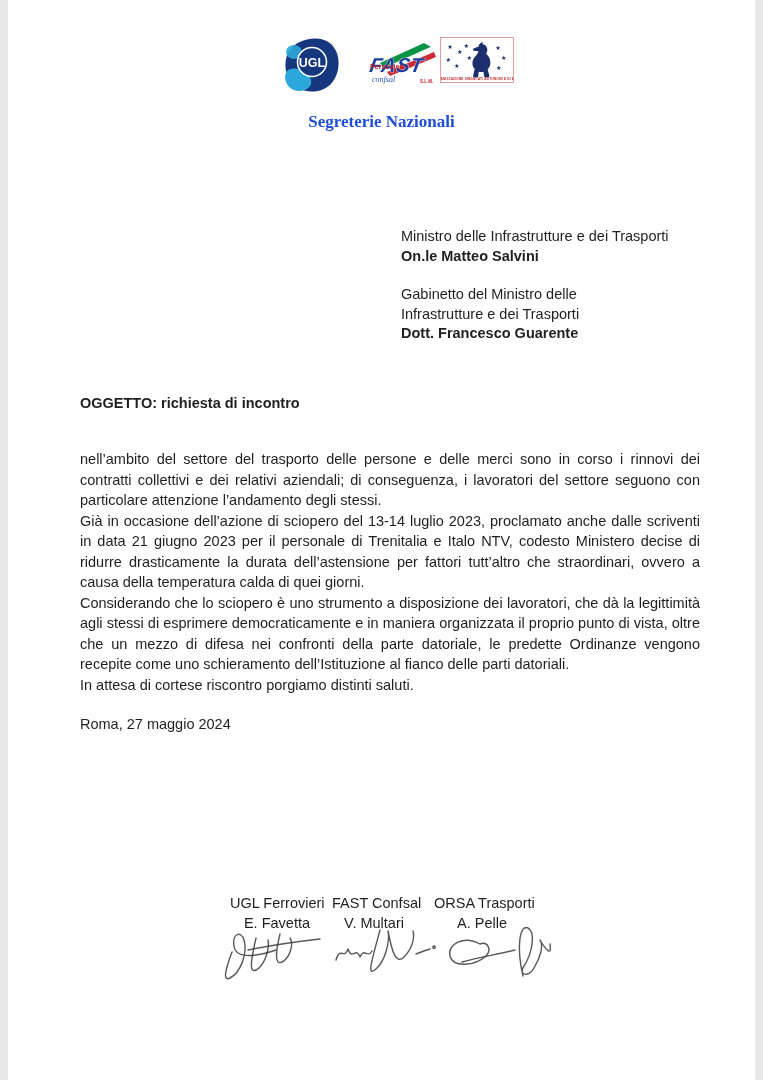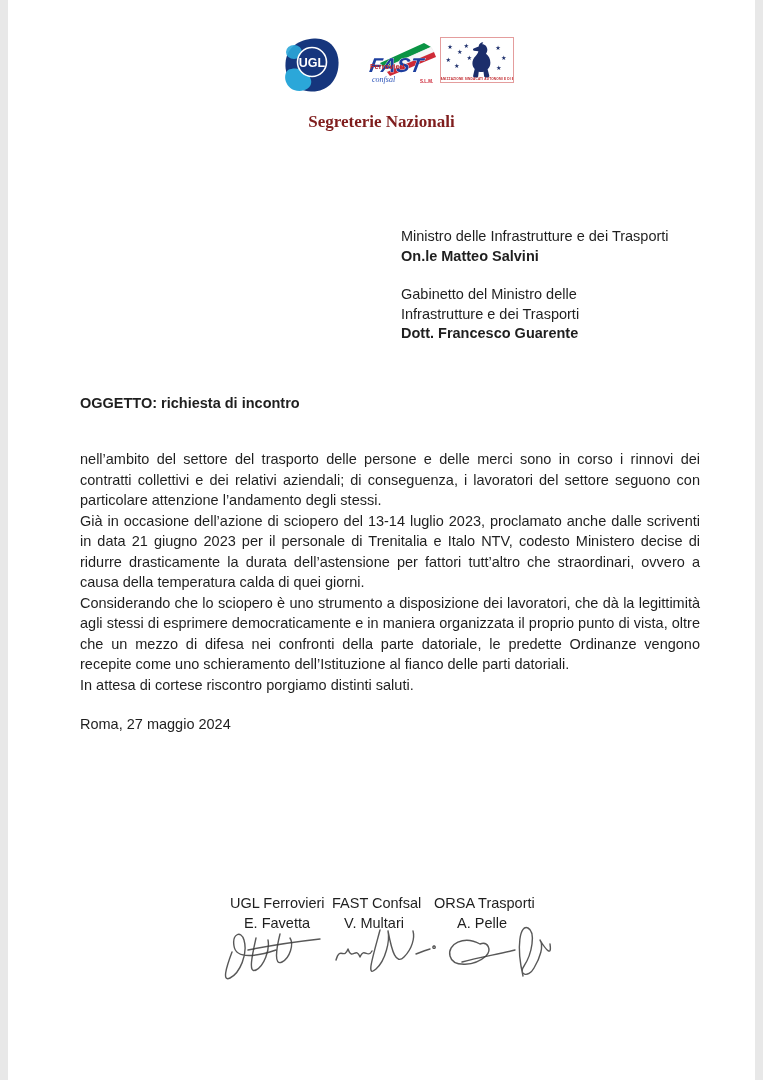--- a/index.html
+++ b/index.html
@@ -15,21 +15,21 @@
   .logo-ugl svg { width:56px; height:56px; display:block; }
   .ugl-label { position:absolute; left:58px; top:25px; font-size:7.5px; font-weight:bold; color:#c1272d; white-space:nowrap;margin-left:28px; }
   .logo-fast { width:68px; height:42px; margin-top:6px; }
   .logo-fast svg { width:68px; height:42px; display:block; }
   .logo-orsa { width:74px; height:46px; margin-left:4px; border:1px solid #e49d9d; box-sizing:border-box; background:#fff; }
   .logo-orsa svg { width:72px; height:44px; display:block; }
 
   
   .doc-title {
     position:absolute; top:112px; left:0; width:100%; text-align:center;
-    font-family:"Liberation Serif", serif; font-weight:bold; font-size:17px; color:#7f1d1d;
+    font-family:"Liberation Serif", serif; font-weight:bold; font-size:17px; color:#1d4ed8;
   }
 
   .recipient { position:absolute; left:356px; top:227px; font-size:14.5px; line-height:19.5px;margin-left:37px; }
   .recipient .spacer { height:19px; }
   .b { font-weight:bold; }
 
   .subject { position:absolute; left:72px; top:395px; font-size:14.5px; font-weight:bold; }
 
   
   .body { position:absolute; left:72px; top:449px; width:620px; font-size:14.5px; line-height:20.5px; text-align:justify; }

